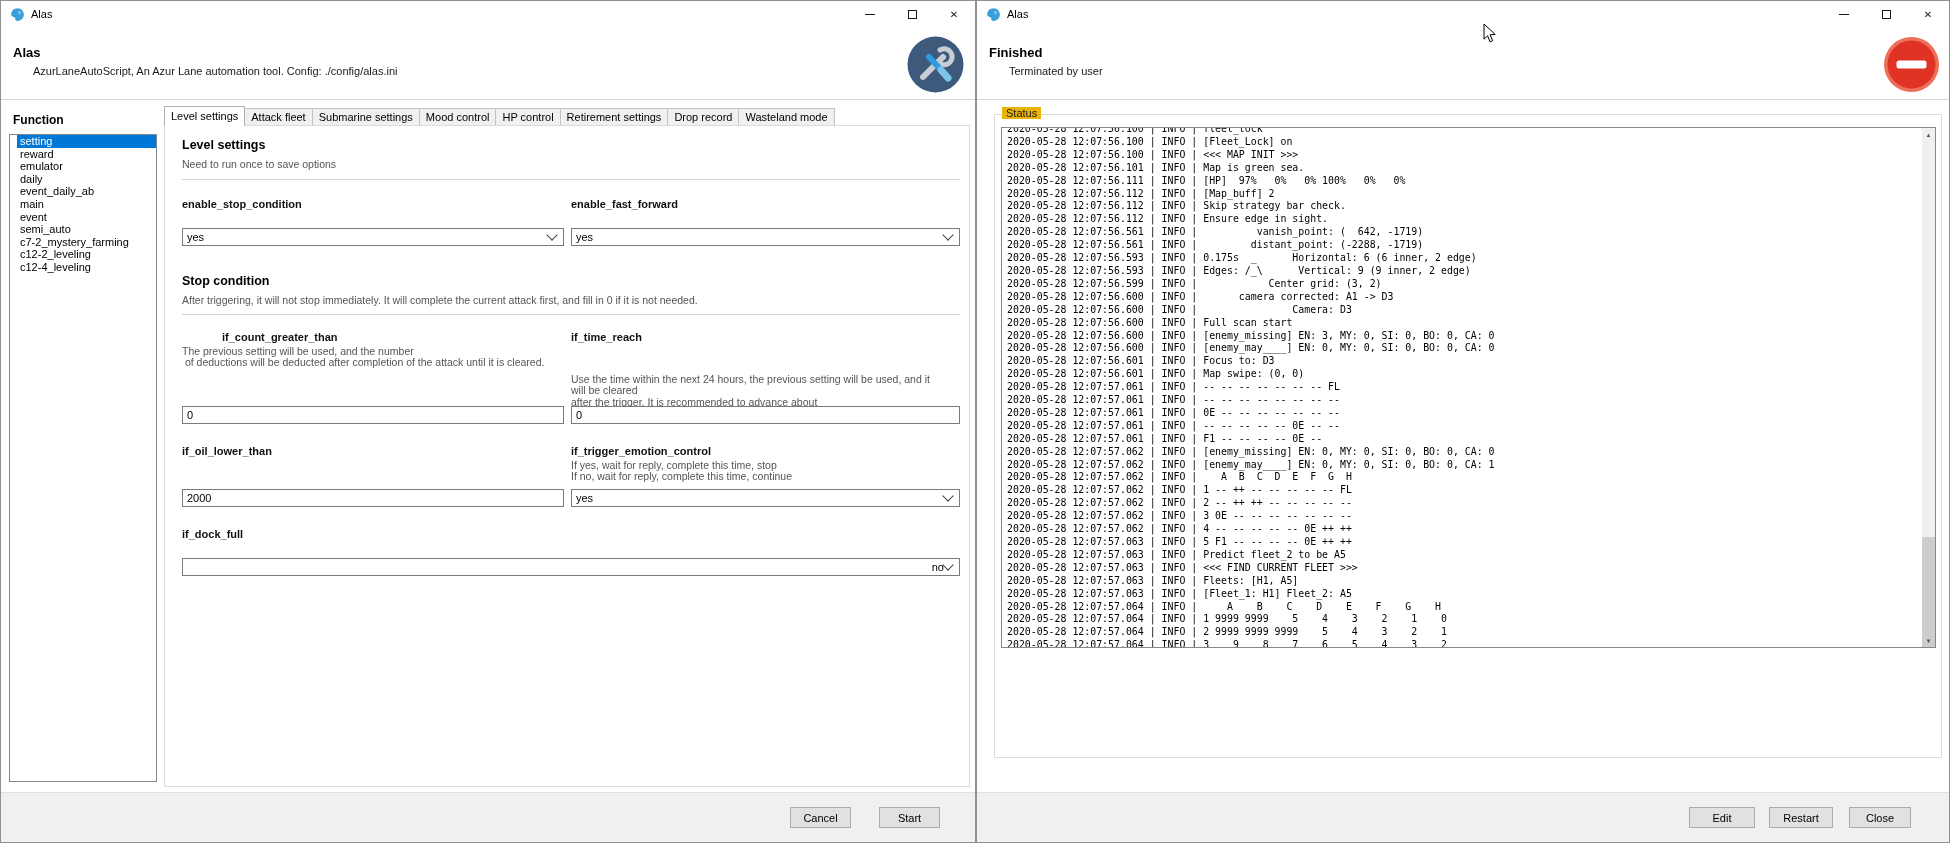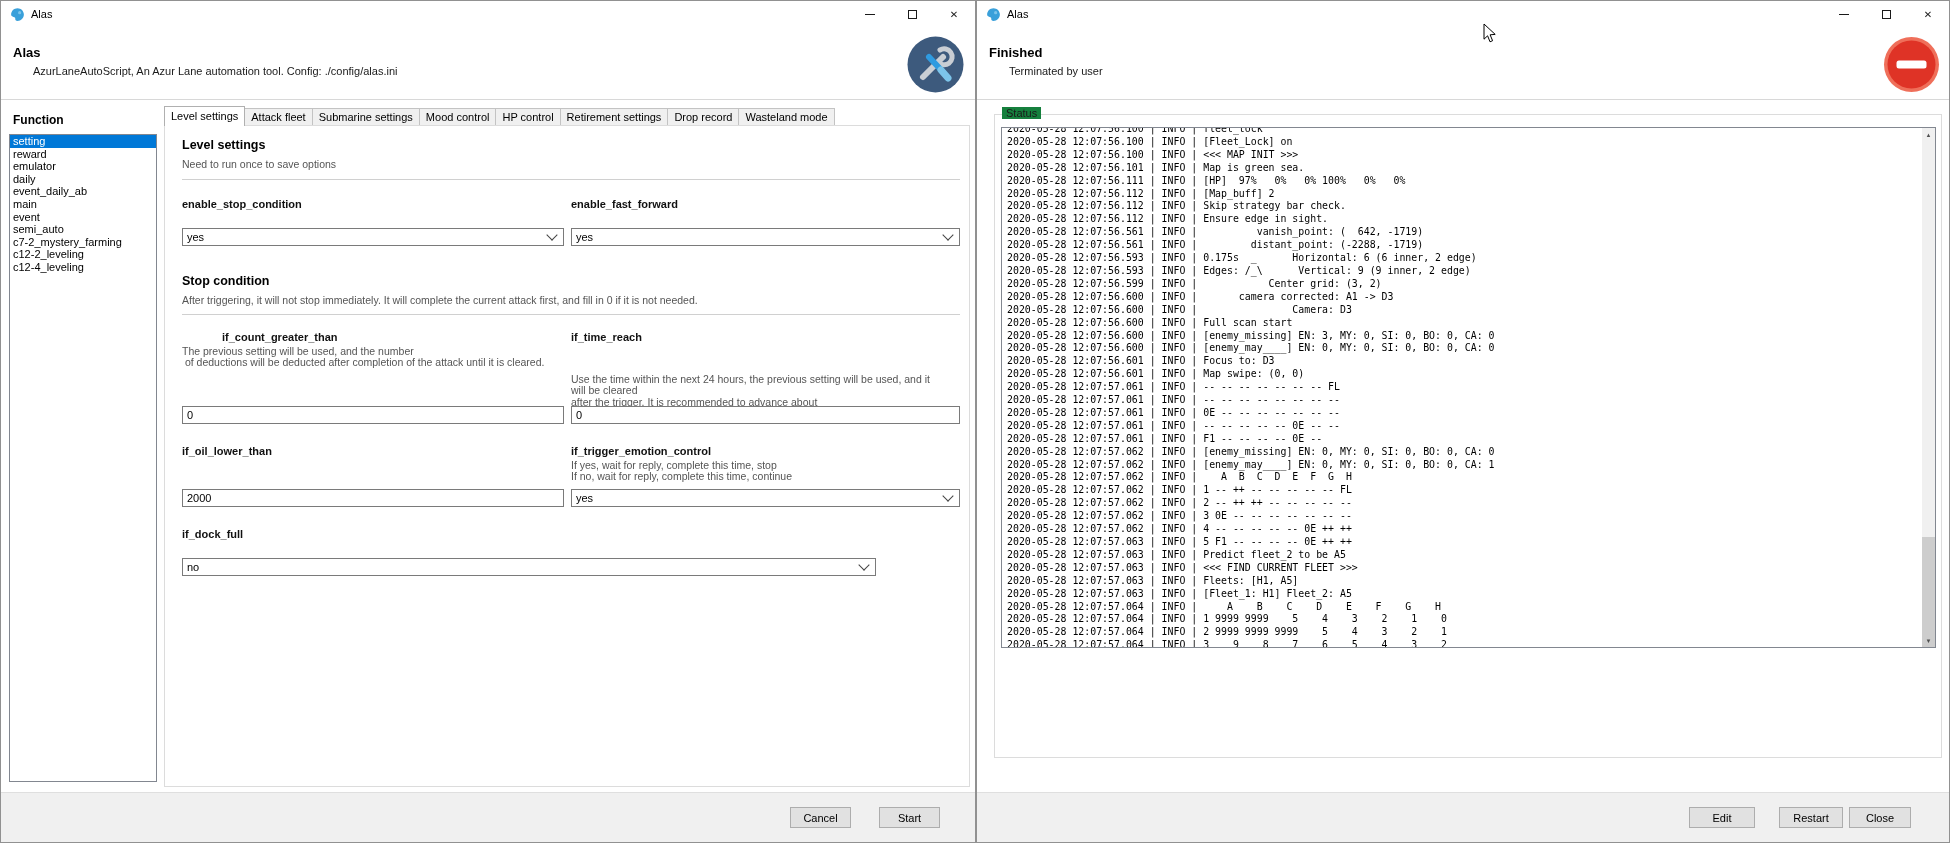--- a/index.html
+++ b/index.html
@@ -17,21 +17,21 @@
   .max-glyph{width:9px;height:9px;border:1px solid #1a1a1a;box-sizing:border-box;}
 
   .hdr-title{position:absolute;left:12px;top:44px;font-size:13px;font-weight:bold;color:#000;}
   .hdr-sub{position:absolute;left:12px;top:64px;font-size:11px;color:#1a1a1a;margin-left:20px;}
   .hdr-divider{position:absolute;left:0;right:0;top:98px;height:1px;background:#d8d8d8;}
   .badge{position:absolute;left:906px;top:35px;width:57px;height:57px;}
 
   
   .func-label{position:absolute;left:12px;top:112px;font-size:12px;font-weight:bold;color:#000;}
   .listbox{position:absolute;left:8px;top:133px;width:148px;height:648px;background:#fff;border:1px solid #828790;box-sizing:border-box;overflow:hidden;}
-  .list-item{height:12.6px;line-height:12.6px;font-size:11px;color:#000;padding-left:3px;white-space:nowrap;}
+  .list-item{height:12.6px;line-height:12.6px;font-size:11px;color:#000;padding-left:3px;white-space:nowrap;margin-left:7px;}
   .list-item.selected{background:#0078d7;color:#fff;}
 
   
   .tabs{position:absolute;left:163px;top:106px;display:flex;align-items:flex-end;height:19px;}
   .tab{height:16px;line-height:16px;margin-top:2px;padding:0 6px;font-size:11px;background:#f0f0f0;border:1px solid #c3c3c3;border-left:none;color:#000;white-space:nowrap;}
   .tab:first-child{border-left:1px solid #c3c3c3;}
   .tab.active{background:#fff;height:19px;line-height:18px;margin-top:0;border:1px solid #b0b0b0;border-bottom:none;position:relative;z-index:2;}
   .tabpage{position:absolute;left:163px;top:124px;width:806px;height:662px;background:#fff;border:1px solid #dcdcdc;box-sizing:border-box;}
 
   .sec-title{position:absolute;font-size:12.5px;font-weight:bold;color:#000;}
@@ -42,21 +42,21 @@
   .textbox{position:absolute;height:18px;border:1px solid #7a7a7a;background:#fff;font-size:11px;color:#000;padding:0 0 0 4px;box-sizing:border-box;font-family:"Liberation Sans",sans-serif;}
   .combo{position:absolute;height:18px;border:1px solid #7a7a7a;background:#fff;box-sizing:border-box;display:flex;align-items:center;}
   .combo-text{font-size:11px;color:#000;padding-left:4px;flex:1;}
   .chevron{width:7px;height:7px;border-right:1.4px solid #444;border-bottom:1.4px solid #444;transform:rotate(45deg);margin:-4px 7px 0 0;}
 
   .footer{position:absolute;left:0;right:0;top:791px;bottom:0;background:#f0f0f0;border-top:1px solid #dfdfdf;}
   .btn{position:absolute;top:14px;height:21px;background:#e1e1e1;border:1px solid #adadad;font-size:11px;color:#000;display:flex;align-items:center;justify-content:center;box-sizing:border-box;}
 
   
   .groupbox{position:absolute;left:17px;top:113px;width:948px;height:644px;border:1px solid #dcdcdc;box-sizing:border-box;}
-  .group-label{position:absolute;top:-8px;left:7px;background:#15803d;padding:0 4px;font-size:11px;color:#1a1a1a;}
+  .group-label{position:absolute;top:-8px;left:7px;background:#eab308;padding:0 4px;font-size:11px;color:#1a1a1a;}
   .logarea{position:absolute;left:6px;top:12px;width:935px;height:521px;background:#fff;border:1px solid #828790;box-sizing:border-box;overflow:hidden;}
   .log{margin:-7px 0 0 0;padding:2px 16px 0 5px;font-family:"DejaVu Sans Mono",monospace;font-size:9.9px;line-height:12.9px;color:#000;white-space:pre;}
   .scrollbar{position:absolute;right:0;top:0;bottom:0;width:13px;background:#f0f0f0;}
   .scroll-arrow{position:absolute;left:0;width:13px;height:13px;display:flex;align-items:center;justify-content:center;font-size:6px;color:#505050;}
   .scroll-thumb{position:absolute;left:0;width:13px;background:#cdcdcd;}
 
   .cursor{position:absolute;pointer-events:none;}
 </style>
 </head>
 <body>
@@ -153,21 +153,21 @@
     <div class="fld-label" style="left:406px;top:319px;">if_trigger_emotion_control</div>
     <div class="fld-desc" style="left:406px;top:334px;">If yes, wait for reply, complete this time, stop
 If no, wait for reply, complete this time, continue</div>
     <input class="textbox" style="left: 17px; top: 363px; width: 382px;" type="text" value="2000">
     <div class="combo" style="left:406px;top:363px;width:389px;">
       <span class="combo-text">yes</span>
       <span class="chevron"></span>
     </div>
 
     <div class="fld-label" style="left:17px;top:402px;">if_dock_full</div>
-    <div class="combo" style="left:17px;top:432px;width:694px;">
+    <div class="combo" style="left:17px;top:432px;width:778px;text-align:right;">
       <span class="combo-text">no</span>
       <span class="chevron"></span>
     </div>
   </div>
 
   <div class="footer">
     <div class="btn" style="left:789px;width:61px;">Cancel</div>
     <div class="btn" style="left:878px;width:61px;">Start</div>
   </div>
 </div>
@@ -256,20 +256,20 @@
       <div class="scrollbar">
         <div class="scroll-arrow" style="top:0;">▲</div>
         <div class="scroll-thumb" style="top:409px;height:112px;"></div>
         <div class="scroll-arrow" style="bottom:0;">▼</div>
       </div>
     </div>
   </div>
 
   <div class="footer">
     <div class="btn" style="left:712px;width:66px;">Edit</div>
-    <div class="btn" style="left:792px;width:64px;margin-left:10px;">Restart</div>
+    <div class="btn" style="left:792px;width:64px;">Restart</div>
     <div class="btn" style="left:872px;width:62px;">Close</div>
   </div>
 
   <svg class="cursor" style="left:506px;top:22px;width:14px;height:21px;" viewBox="0 0 14 21">
     <path d="M1 1 L1 16.2 L4.6 12.8 L7 18.8 L9.6 17.7 L7.1 11.8 L12.2 11.4 Z" fill="#ffffff" stroke="#000000" stroke-width="1"></path>
   </svg>
 </div>
 
 </body></html>

